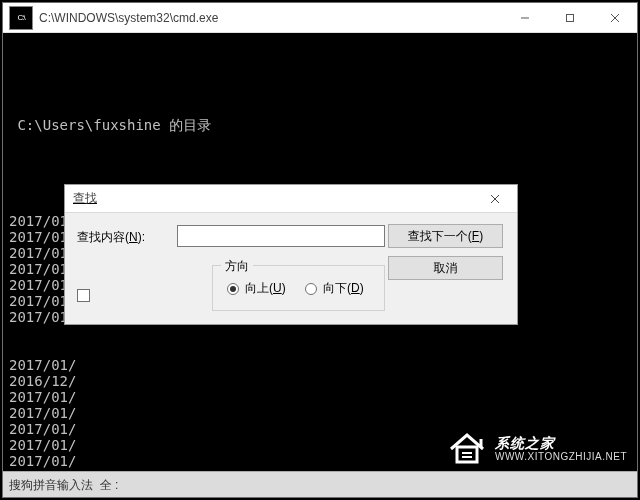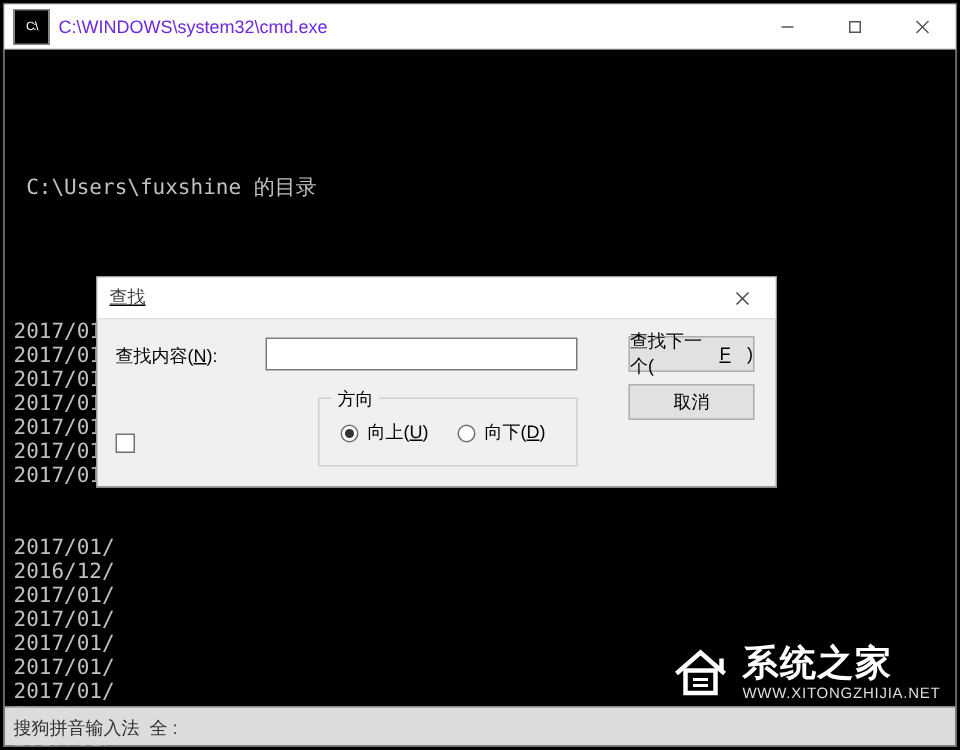--- a/index.html
+++ b/index.html
@@ -16,21 +16,21 @@
     height: 30px; background: #fff; display: flex; align-items: center;
     border-bottom: 1px solid #e0e0e0;
   }
   .titlebar .icon-slot {
     width: 24px; height: 24px; margin: 0 6px;
     display: flex; align-items: center; justify-content: center;
     font-size: 10px; color: #000; background:#000; border:1px solid #888;
   }
   .titlebar .icon-slot span{ color:#fff; font-size:8px; letter-spacing:-1px;}
   .titlebar .title {
-    flex: 1; font-size: 12px; color: #6d28d9; white-space: nowrap; overflow: hidden;
+    flex: 1; font-size: 12px; color: #404040; white-space: nowrap; overflow: hidden;
   }
   .win-controls { display: flex; }
   .win-btn {
     width: 45px; height: 30px; display: flex; align-items: center; justify-content: center;
     font-size: 14px; color: #666;
   }
   .win-btn svg { stroke: #555; }
 
   .console {
     flex: 1; background: #000; color: #c0c0c0;
@@ -57,23 +57,23 @@
     color:#444;
   }
   .find-body { position: absolute; left:0; right:0; top:28px; bottom:0; }
 
   .lbl-content { position:absolute; left:12px; top:16px; }
   .inp-content {
     position:absolute; left:112px; top:12px; width:208px; height:22px;
     border:1px solid #7a7a7a; background:#fff; padding:2px 4px; font-size:12px;
   }
   .btn {
-    position:absolute; width:84px; height:24px;
+    position:absolute; width:115px; height:24px;
     background:#e1e1e1; border:1px solid #adadad; font-size:12px;
-    display:flex; align-items:center; justify-content:center;gap:11px;
+    display:flex; align-items:center; justify-content:center;
   }
   .btn-findnext { right:14px; top:11px; }
   .btn-cancel   { right:14px; top:43px; }
 
   .chk-row { position:absolute; left:12px; top:76px; display:flex; align-items:center; gap:6px; }
   .chk {
     width:13px; height:13px; border:1px solid #707070; background:#fff;
   }
 
   .groupbox {
@@ -106,21 +106,21 @@
   
   .watermark {
     position:absolute; right:10px; bottom:28px;
     display:flex; align-items:center; gap:8px; color:#fff;
     font-family:"Microsoft YaHei", sans-serif;
   }
   .wm-icon {
     width:40px; height:40px; display:flex; align-items:center; justify-content:center;
   }
   .wm-text { display:flex; flex-direction:column; line-height:1.1; }
-  .wm-cn { font-size:24px; font-weight:bold; letter-spacing:1px; }
+  .wm-cn { font-size:14px; font-weight:bold; letter-spacing:1px;font-style:italic; }
   .wm-en { font-size:10px; letter-spacing:0.5px; color:#ddd; }
 
   .underline { text-decoration: underline; }
 </style>
 </head>
 <body>
 
 <div class="cmd-window">
 
   <div class="titlebar">

